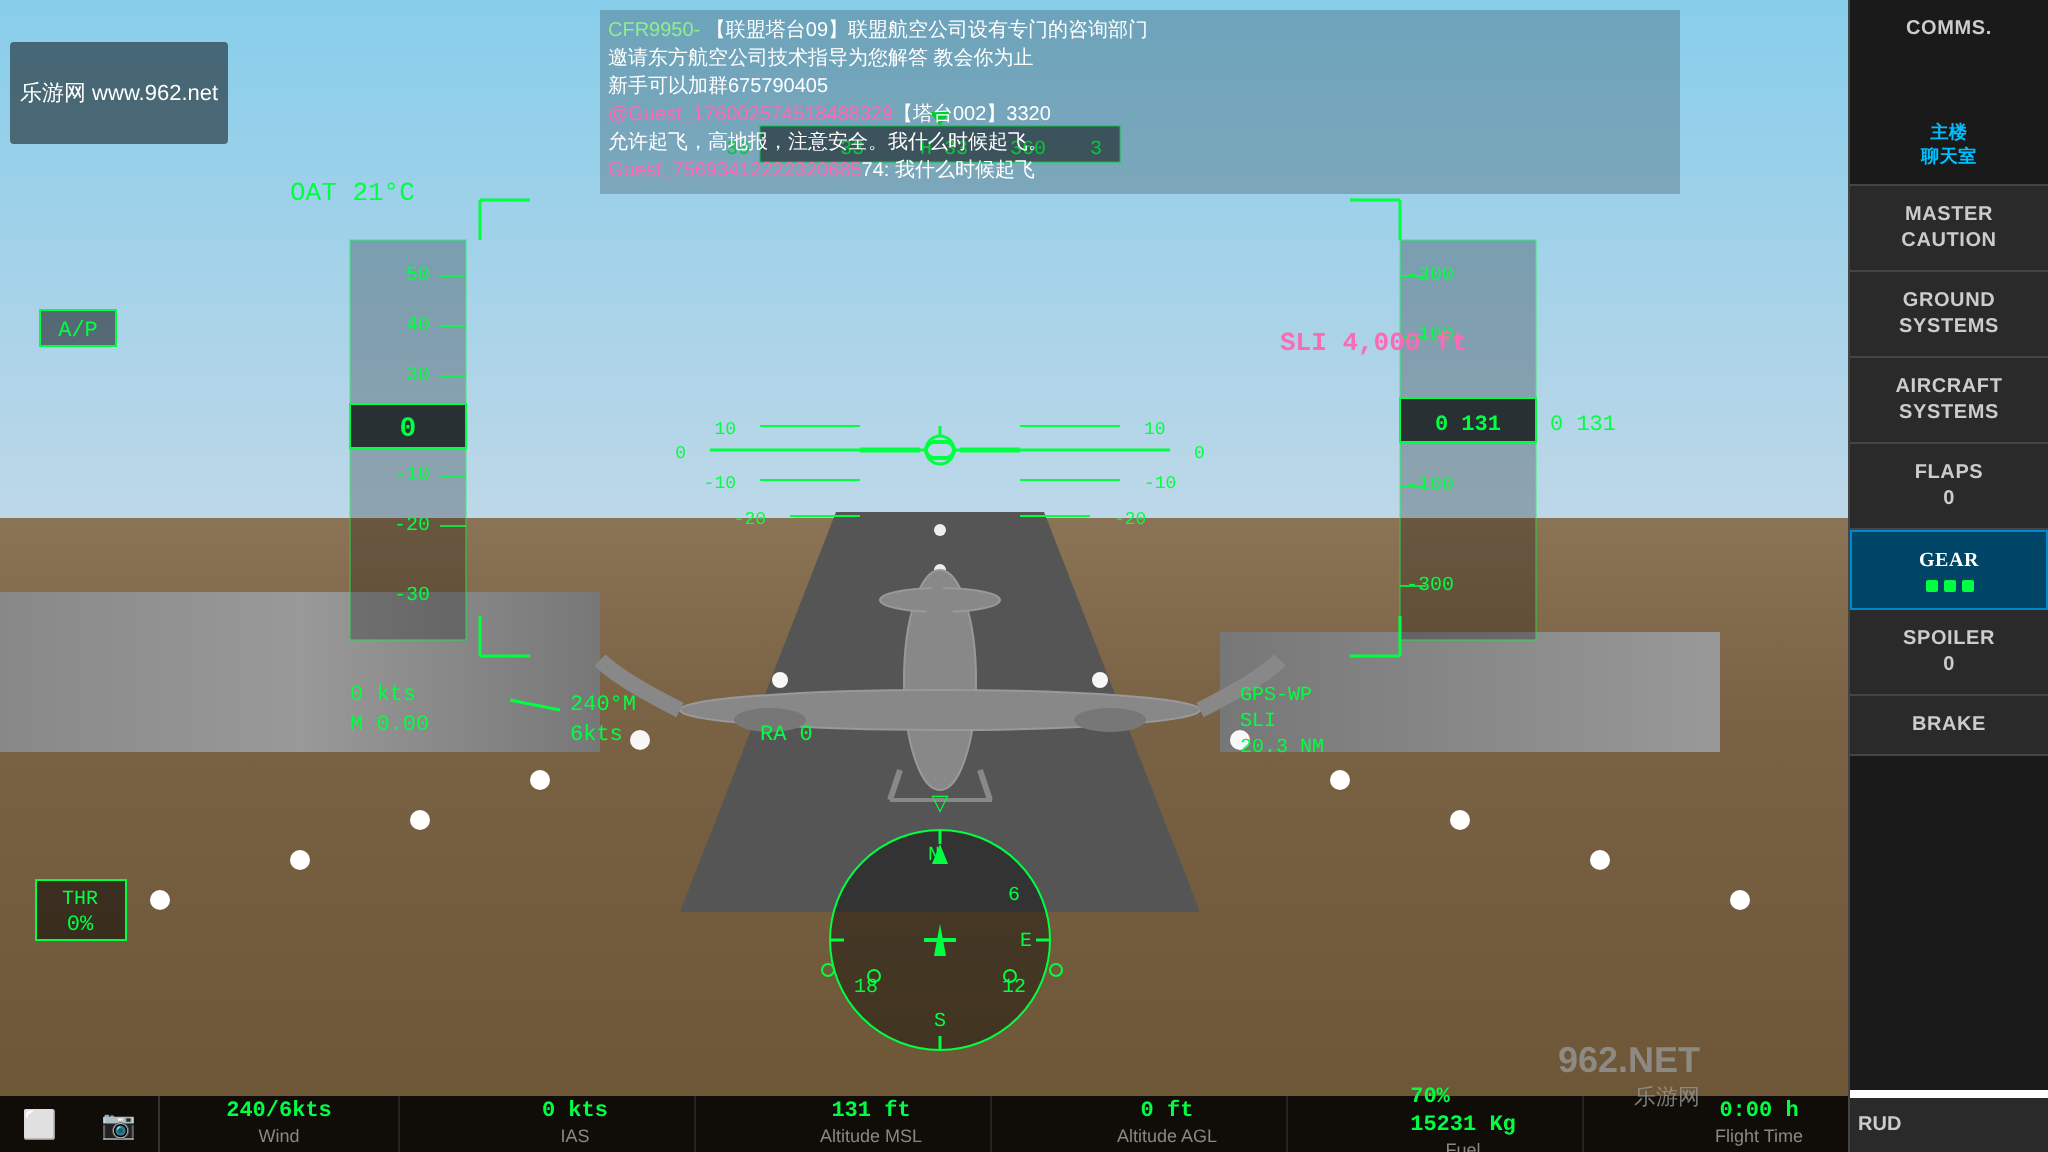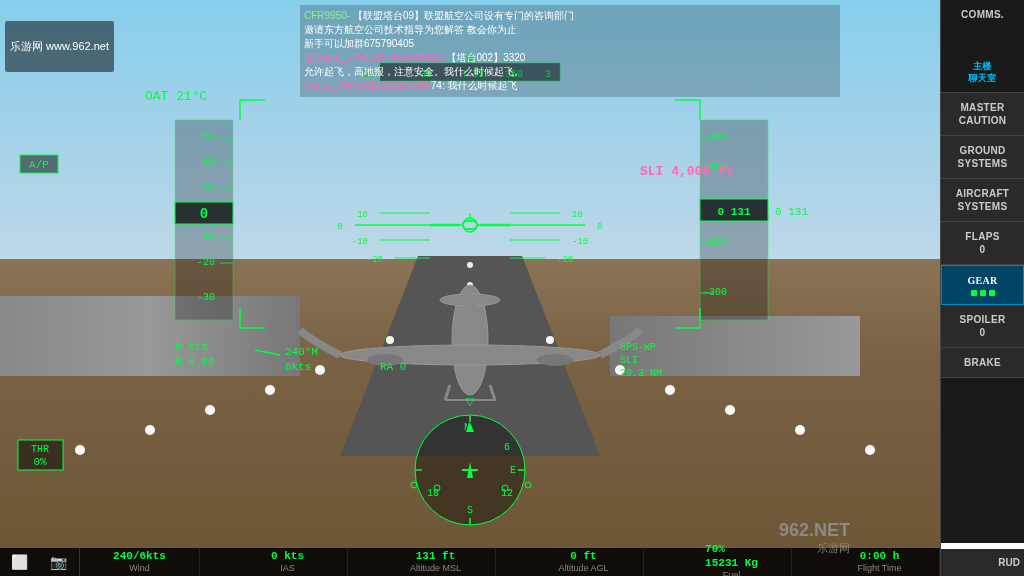--- a/index.html
+++ b/index.html
@@ -84,21 +84,21 @@
       font-size: 11px;
       background: rgba(0,0,0,0.5);
       padding: 18px 5px;
       border-radius: 2px;
     }
 
     
     #right-panel {
       position: absolute;
       right: 0; top: 0;
-      width: 84px;
+      width: 100px;
       height: 576px;
       background: #1a1a1a;
       border-left: 1px solid #444;
       display: flex;
       flex-direction: column;
     }
 
     .rp-btn {
       width: 100%;
       border: none;
@@ -152,25 +152,25 @@
 
     .rp-spacer {
       flex: 1;
       background: #1a1a1a;
     }
 
     .rp-rud {
       width: 100%;
       padding: 8px 4px;
       background: #2a2a2a;
-      border-top: 6px solid #ffffff;
+      border-top: 4px solid #ffffff;
       color: #ccc;
       font-size: 10px;
       font-weight: bold;
-      text-align: right;
+      text-align: left;
       cursor: pointer;
       text-transform: uppercase;
     }
 
     
     .wm-br {
       position: absolute;
       bottom: 35px;
       right: 90px;
       color: rgba(150,150,150,0.8);

